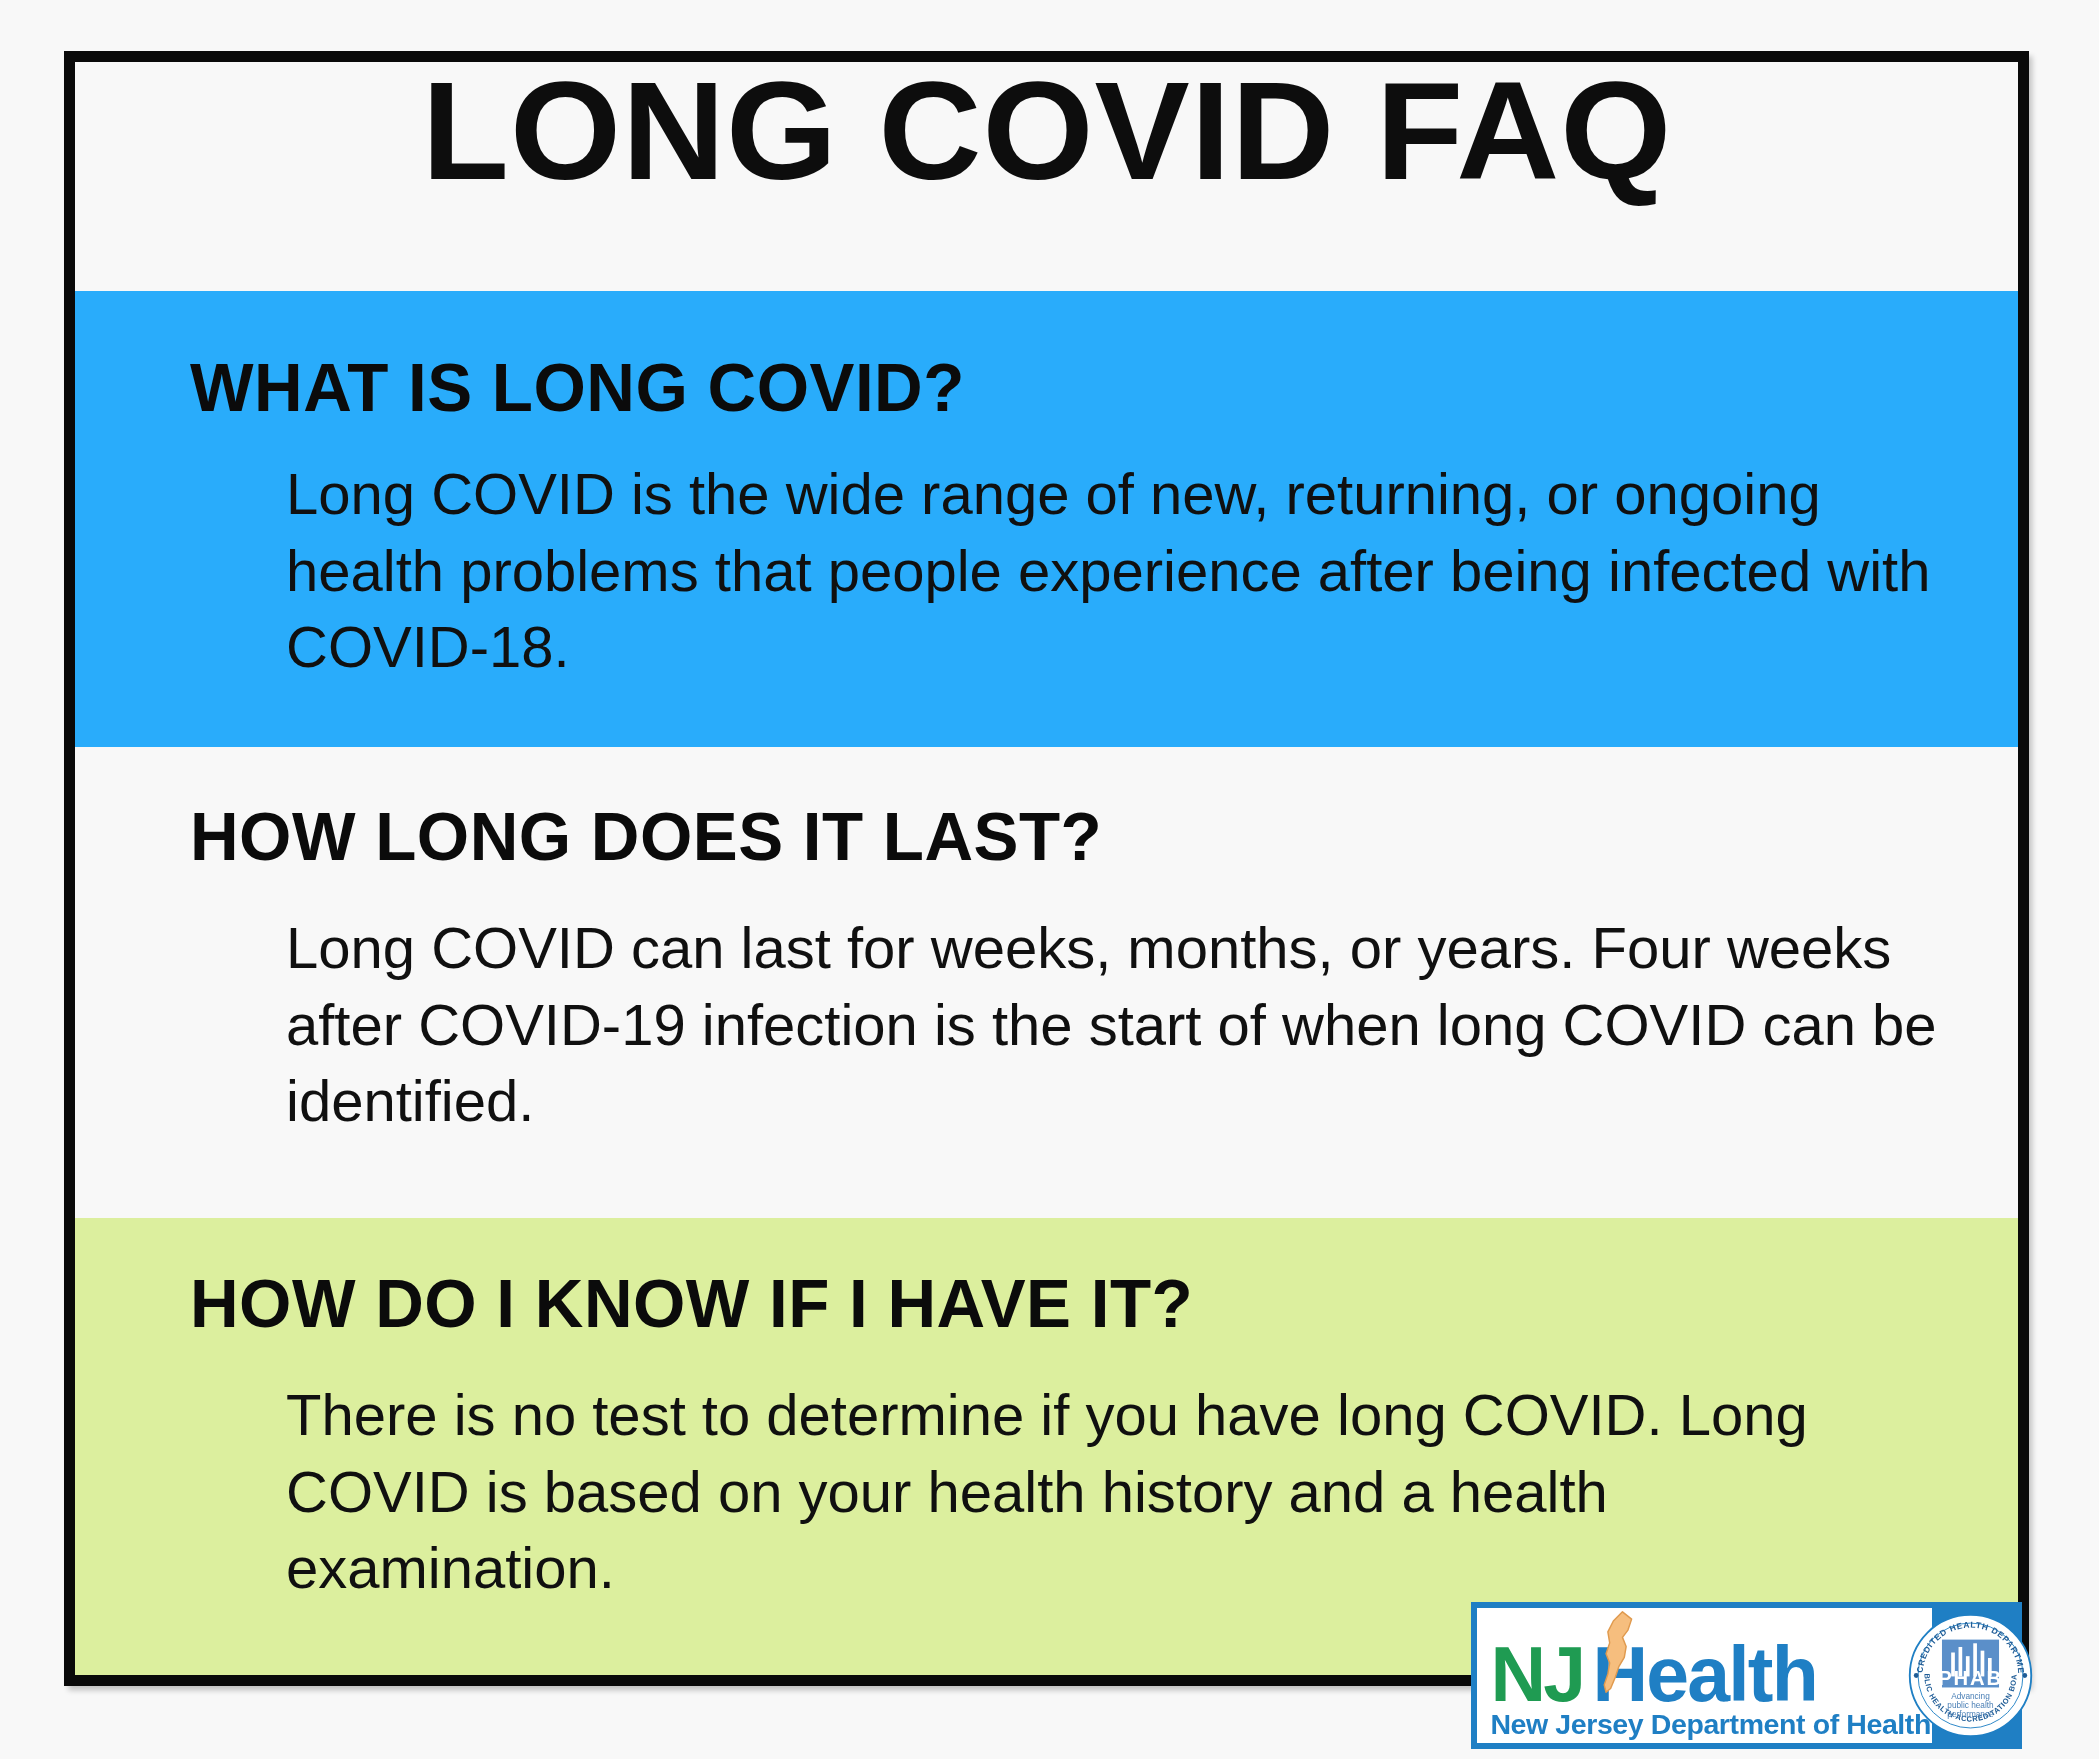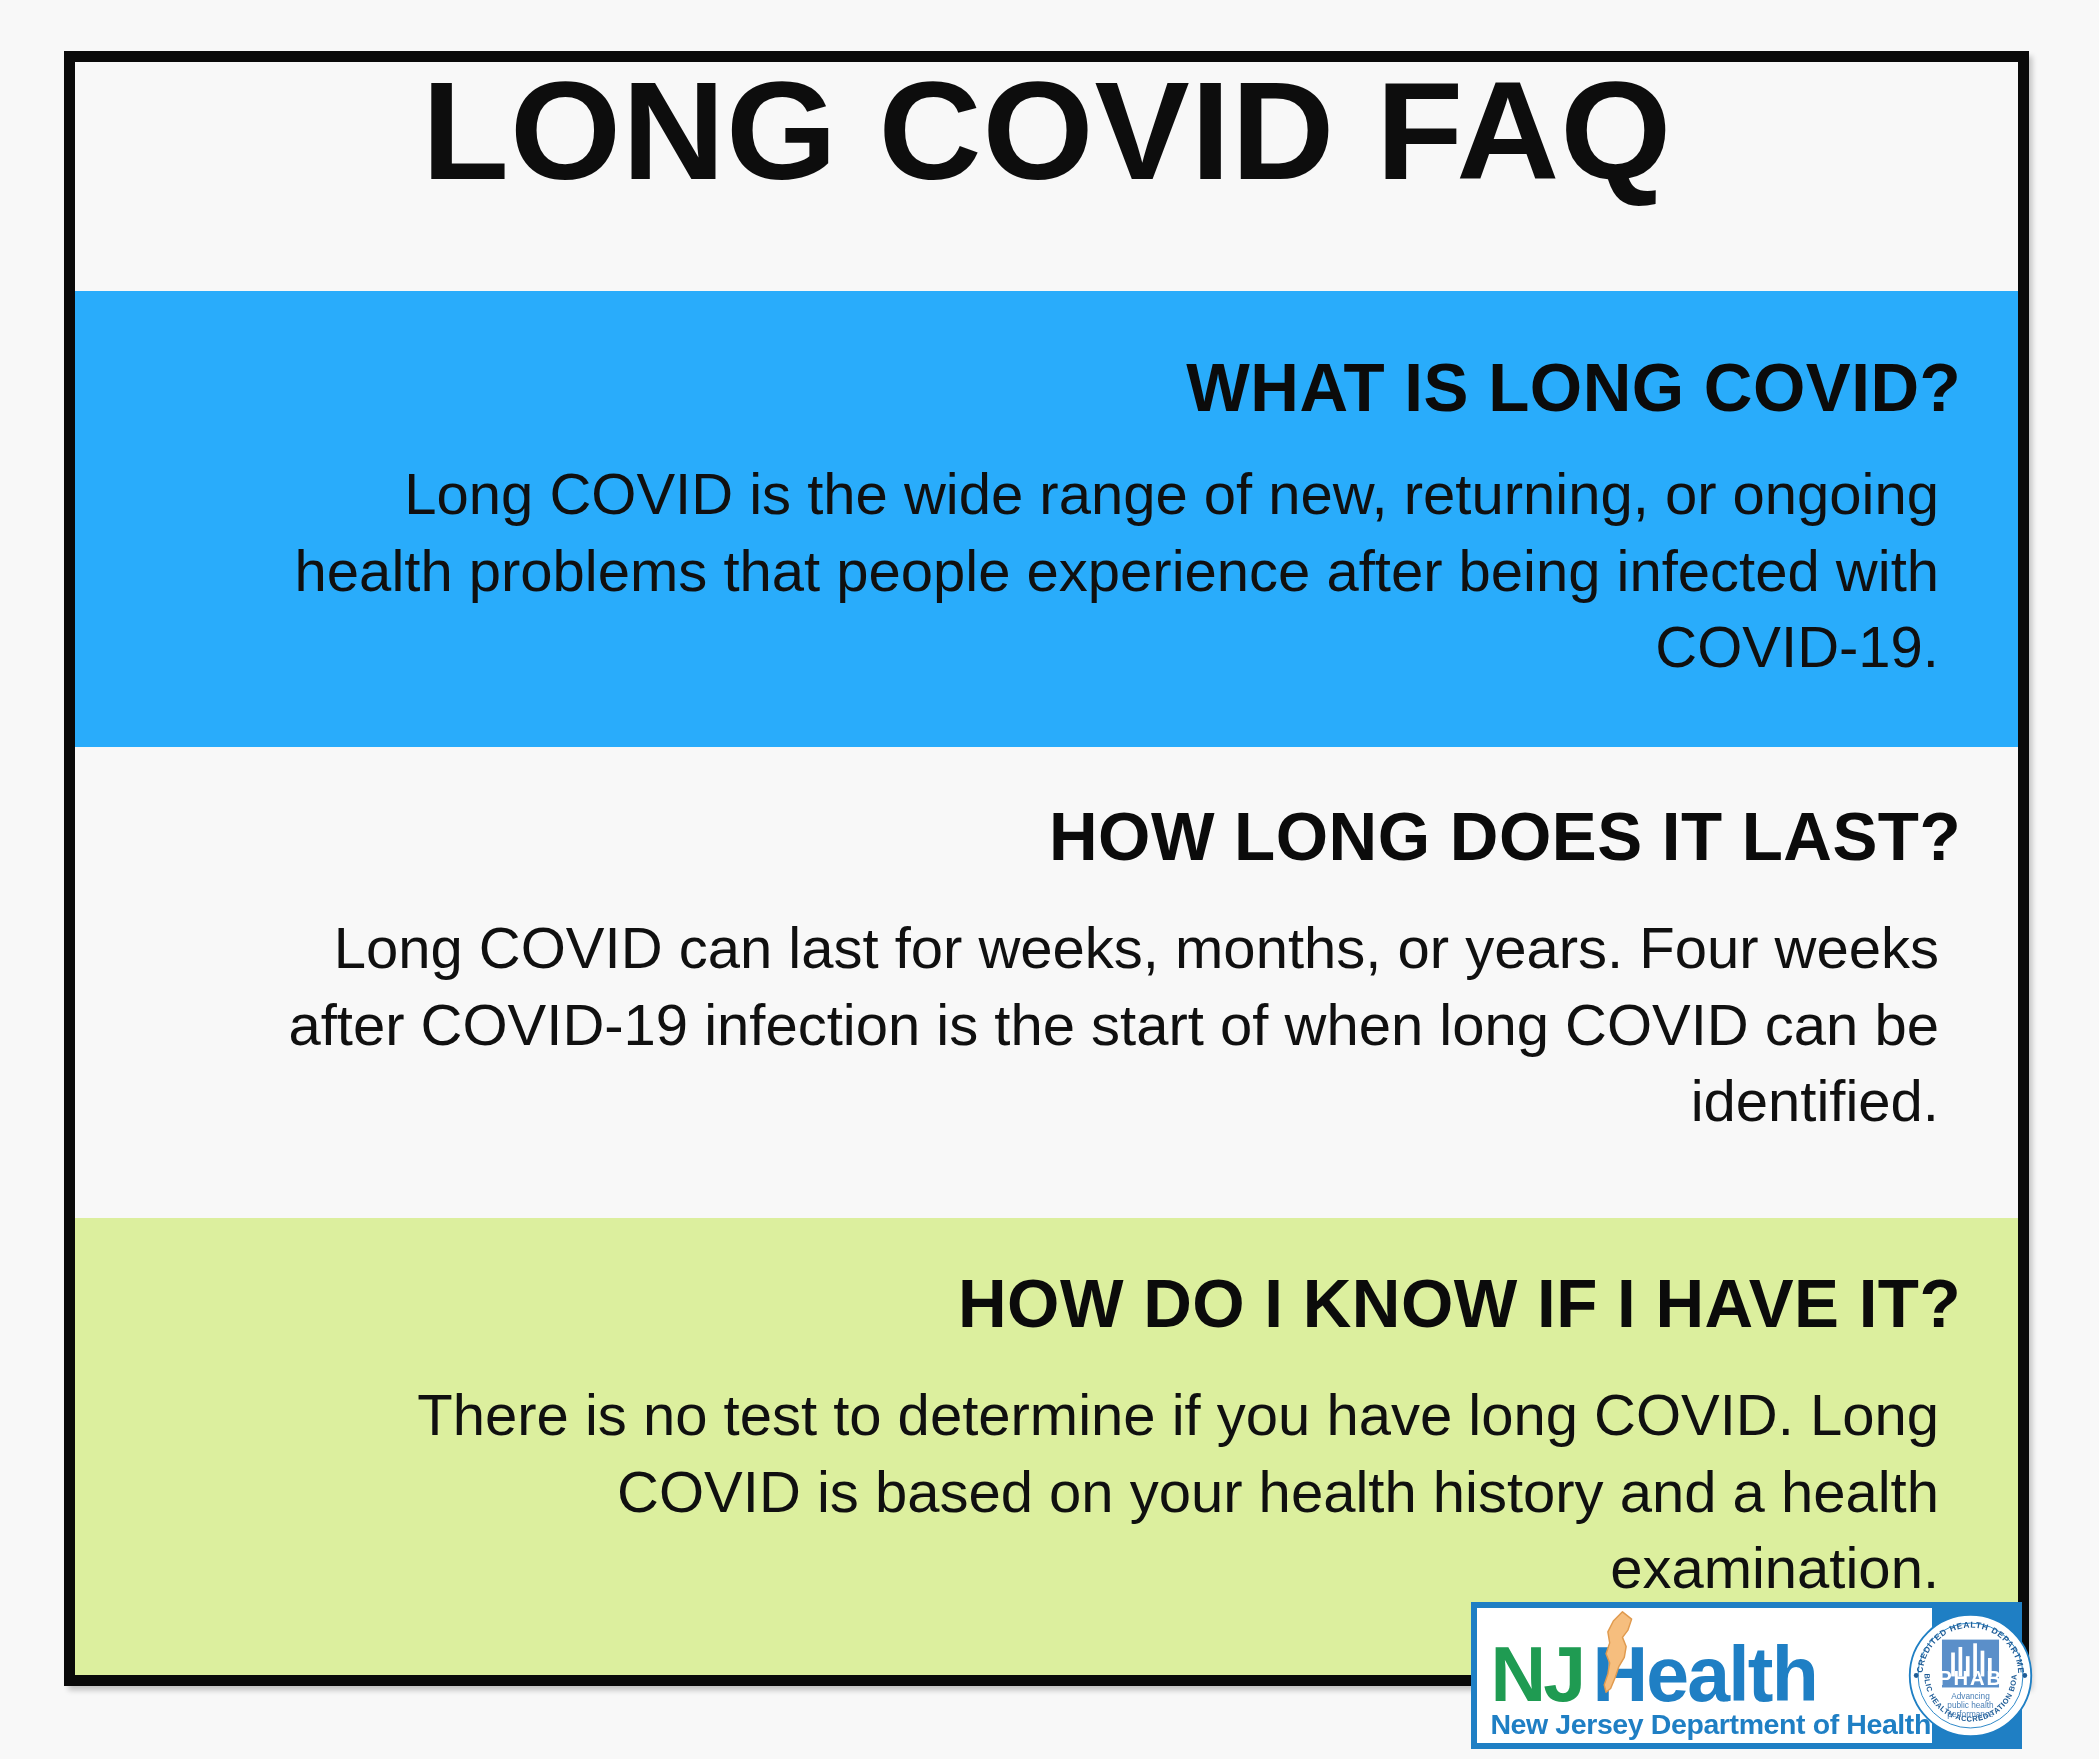--- a/index.html
+++ b/index.html
@@ -26,21 +26,20 @@
     position: absolute;
     left: 64px;
     top: 51px;
     width: 1965px;
     height: 1635px;
     border: 11px solid #0a0a0a;
     box-sizing: border-box;
     background: #fca5a5;
     overflow: hidden;
     box-shadow: 3.7px 4.6px 5.5px rgba(0,0,0,0.22);
-    text-align: right;
   }
 
   
   #title-band {
     position: absolute;
     left: 0;
     top: 0;
     right: 0;
     height: 229px;
     background: #f8f8f8;
@@ -196,21 +195,21 @@
 <div id="page">
 
   <div id="card">
 
     <div id="title-band">
       <h1 id="page-title">LONG COVID FAQ</h1>
     </div>
 
     <section class="band blue">
       <h2 class="q-heading">WHAT IS LONG COVID?</h2>
-      <p class="q-body">Long COVID is the wide range of new, returning, or ongoing health problems that people experience after being infected with COVID-19.</p>
+      <p class="q-body">Long COVID is the wide range of new, returning, or ongoing health problems that people experience after being infected with COVID-18.</p>
     </section>
 
     <section class="band white">
       <h2 class="q-heading">HOW LONG DOES IT LAST?</h2>
       <p class="q-body">Long COVID can last for weeks, months, or years. Four weeks after COVID-19 infection is the start of when long COVID can be identified.</p>
     </section>
 
     <section class="band green">
       <h2 class="q-heading">HOW DO I KNOW IF I HAVE IT?</h2>
       <p class="q-body">There is no test to determine if you have long COVID. Long COVID is based on your health history and a health examination.</p>

